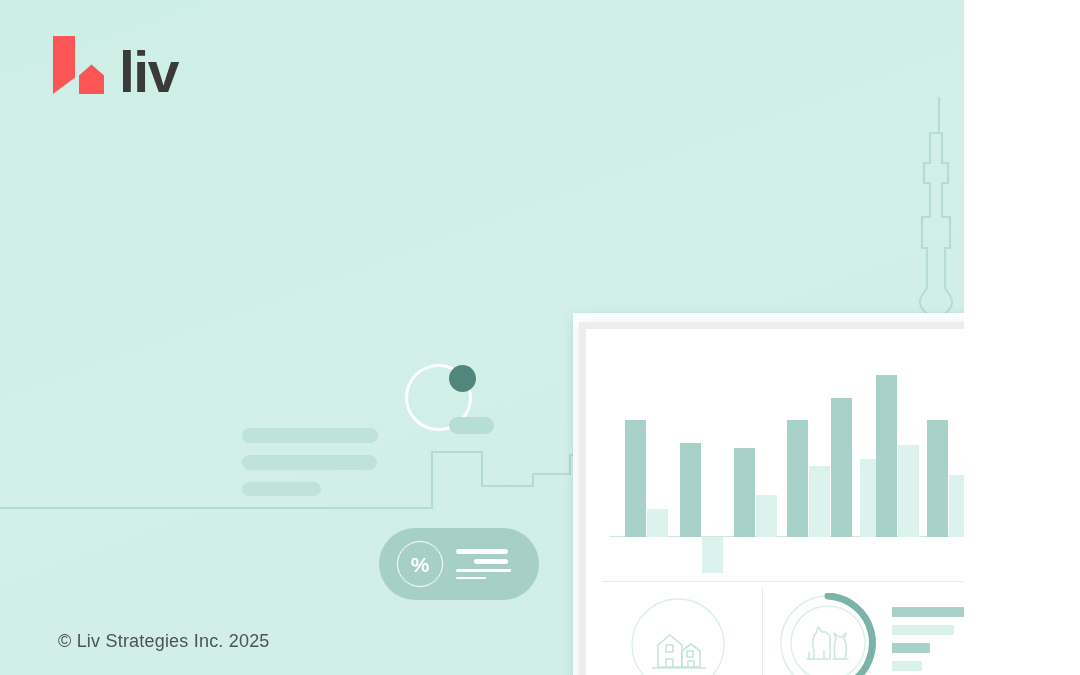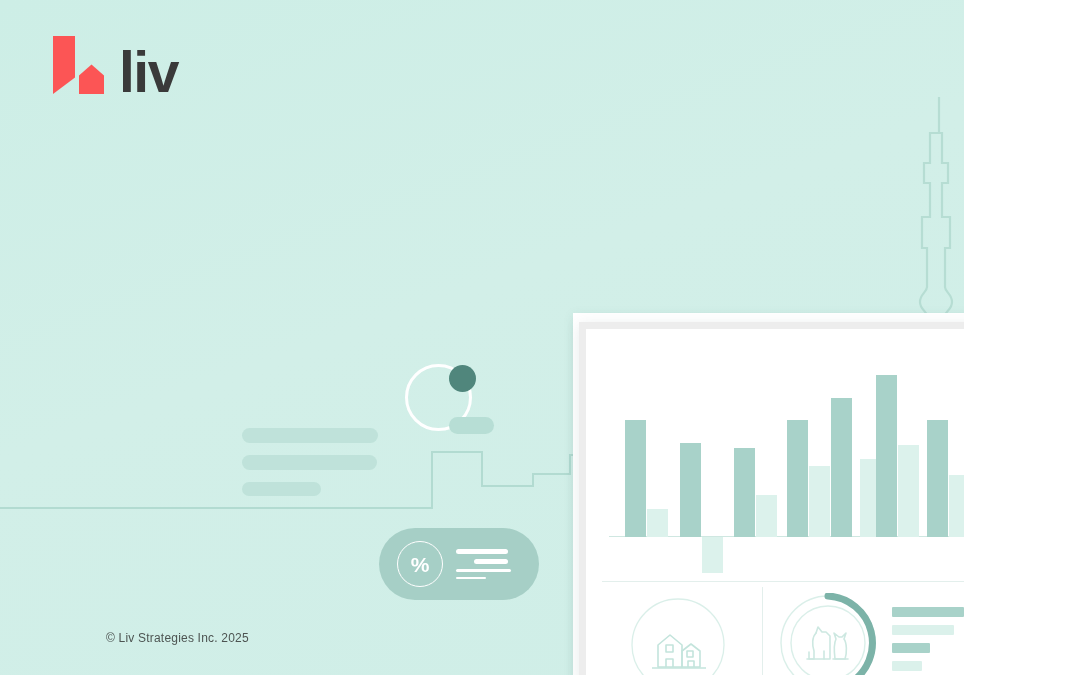--- a/index.html
+++ b/index.html
@@ -74,24 +74,23 @@
     color: #2f3330;
     letter-spacing: 0px;
     line-height: 1.05;
     margin: 0;
   }
 
   .copyright {
     position: absolute;
     left: 58px;
     top: 631px;
-    font-size: 12px;
+    font-size: 18px;
     color: #4d5452;
     letter-spacing: 0.2px;
-    margin-left: 48px;
   }
 
   
   .skeleton-bars {
     position: absolute;
     left: 242px;
     top: 428px;
   }
   .sk {
     background: #bfe2da;

